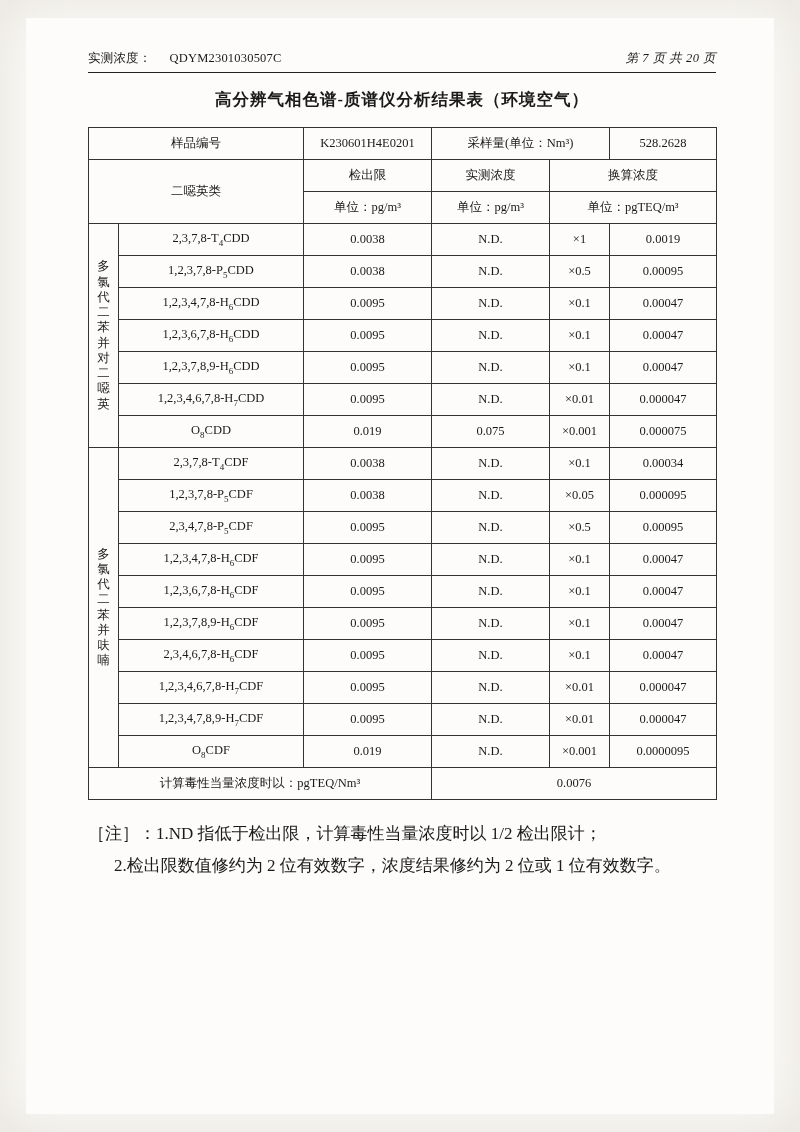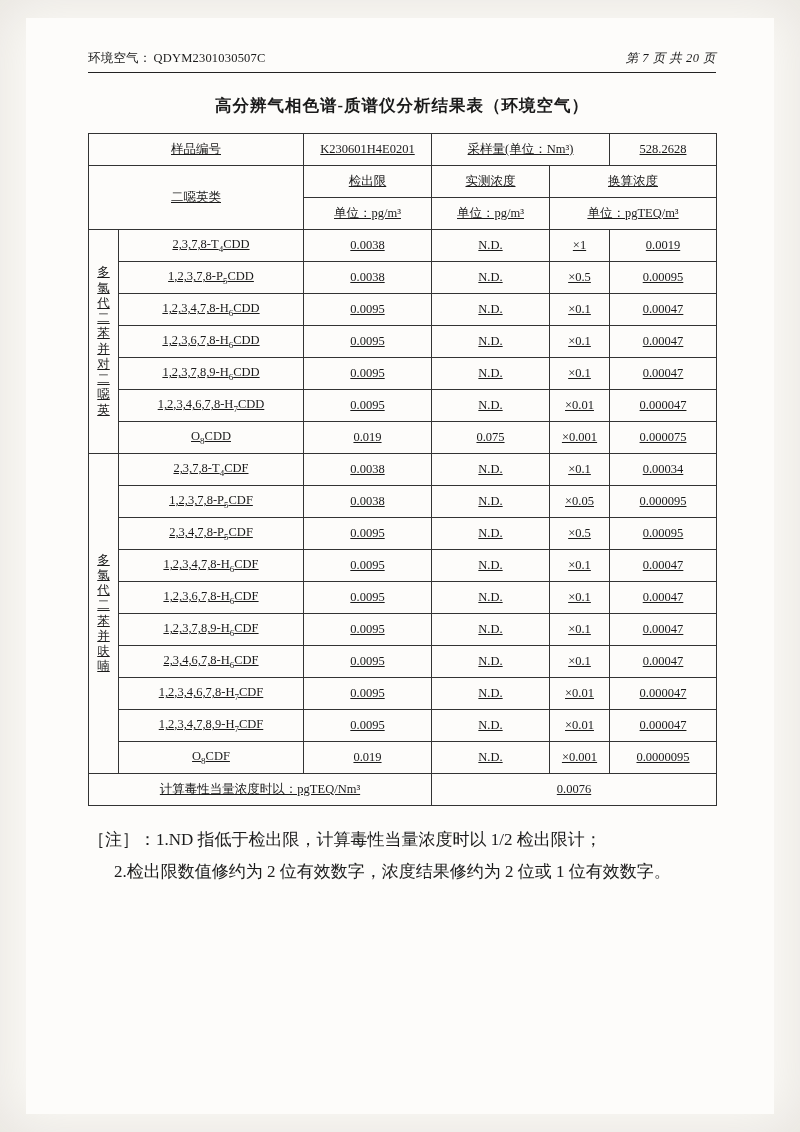--- a/index.html
+++ b/index.html
@@ -41,37 +41,36 @@
     display: flex;
     justify-content: space-between;
     align-items: baseline;
     font-size: 12.5px;
     border-bottom: 1.2px solid #222;
     padding-bottom: 5px;
     margin-bottom: 0;
   }
   .hdr-left { letter-spacing: 0.2px; }
   .hdr-left .lbl { font-family: "Liberation Serif", serif; }
-  .hdr-left .val { font-family: "Liberation Serif", serif; margin-left: 2px; }
+  .hdr-left .val { font-family: "Liberation Serif", serif; margin-left: 18px; }
   .hdr-right { letter-spacing: 0.5px; font-style: italic; }
 
   .doc-title {
     text-align: center;
     font-size: 16.5px;
     font-weight: bold;
     letter-spacing: 1px;
-    margin-top: 22px;
+    margin-top: 16px;
     margin-bottom: 16px;
   }
 
   table.main {
     border-collapse: collapse;
     width: 628px;
     table-layout: fixed;
-    text-decoration: underline;
   }
   table.main td, table.main th {
     border: 1px solid #333;
     font-size: 12.5px;
     text-align: center;
     vertical-align: middle;
     padding: 0;
     height: 31px;
     font-weight: normal;
   }
@@ -106,21 +105,21 @@
 </head>
 <body>
 
 <div class="page">
   <div class="paper-inner"></div>
 
   <div class="content">
 
     <div class="hdr">
       <div class="hdr-left">
-        <span class="lbl">环境空气：</span><span class="val">QDYM2301030507C</span>
+        <span class="lbl">实测浓度：</span><span class="val">QDYM2301030507C</span>
       </div>
       <div class="hdr-right">第 7 页 共 20 页</div>
     </div>
 
     <div class="doc-title">高分辨气相色谱-质谱仪分析结果表（环境空气）</div>
 
     <table class="main">
       <colgroup>
         <col style="width:30px">
         <col style="width:185px">

